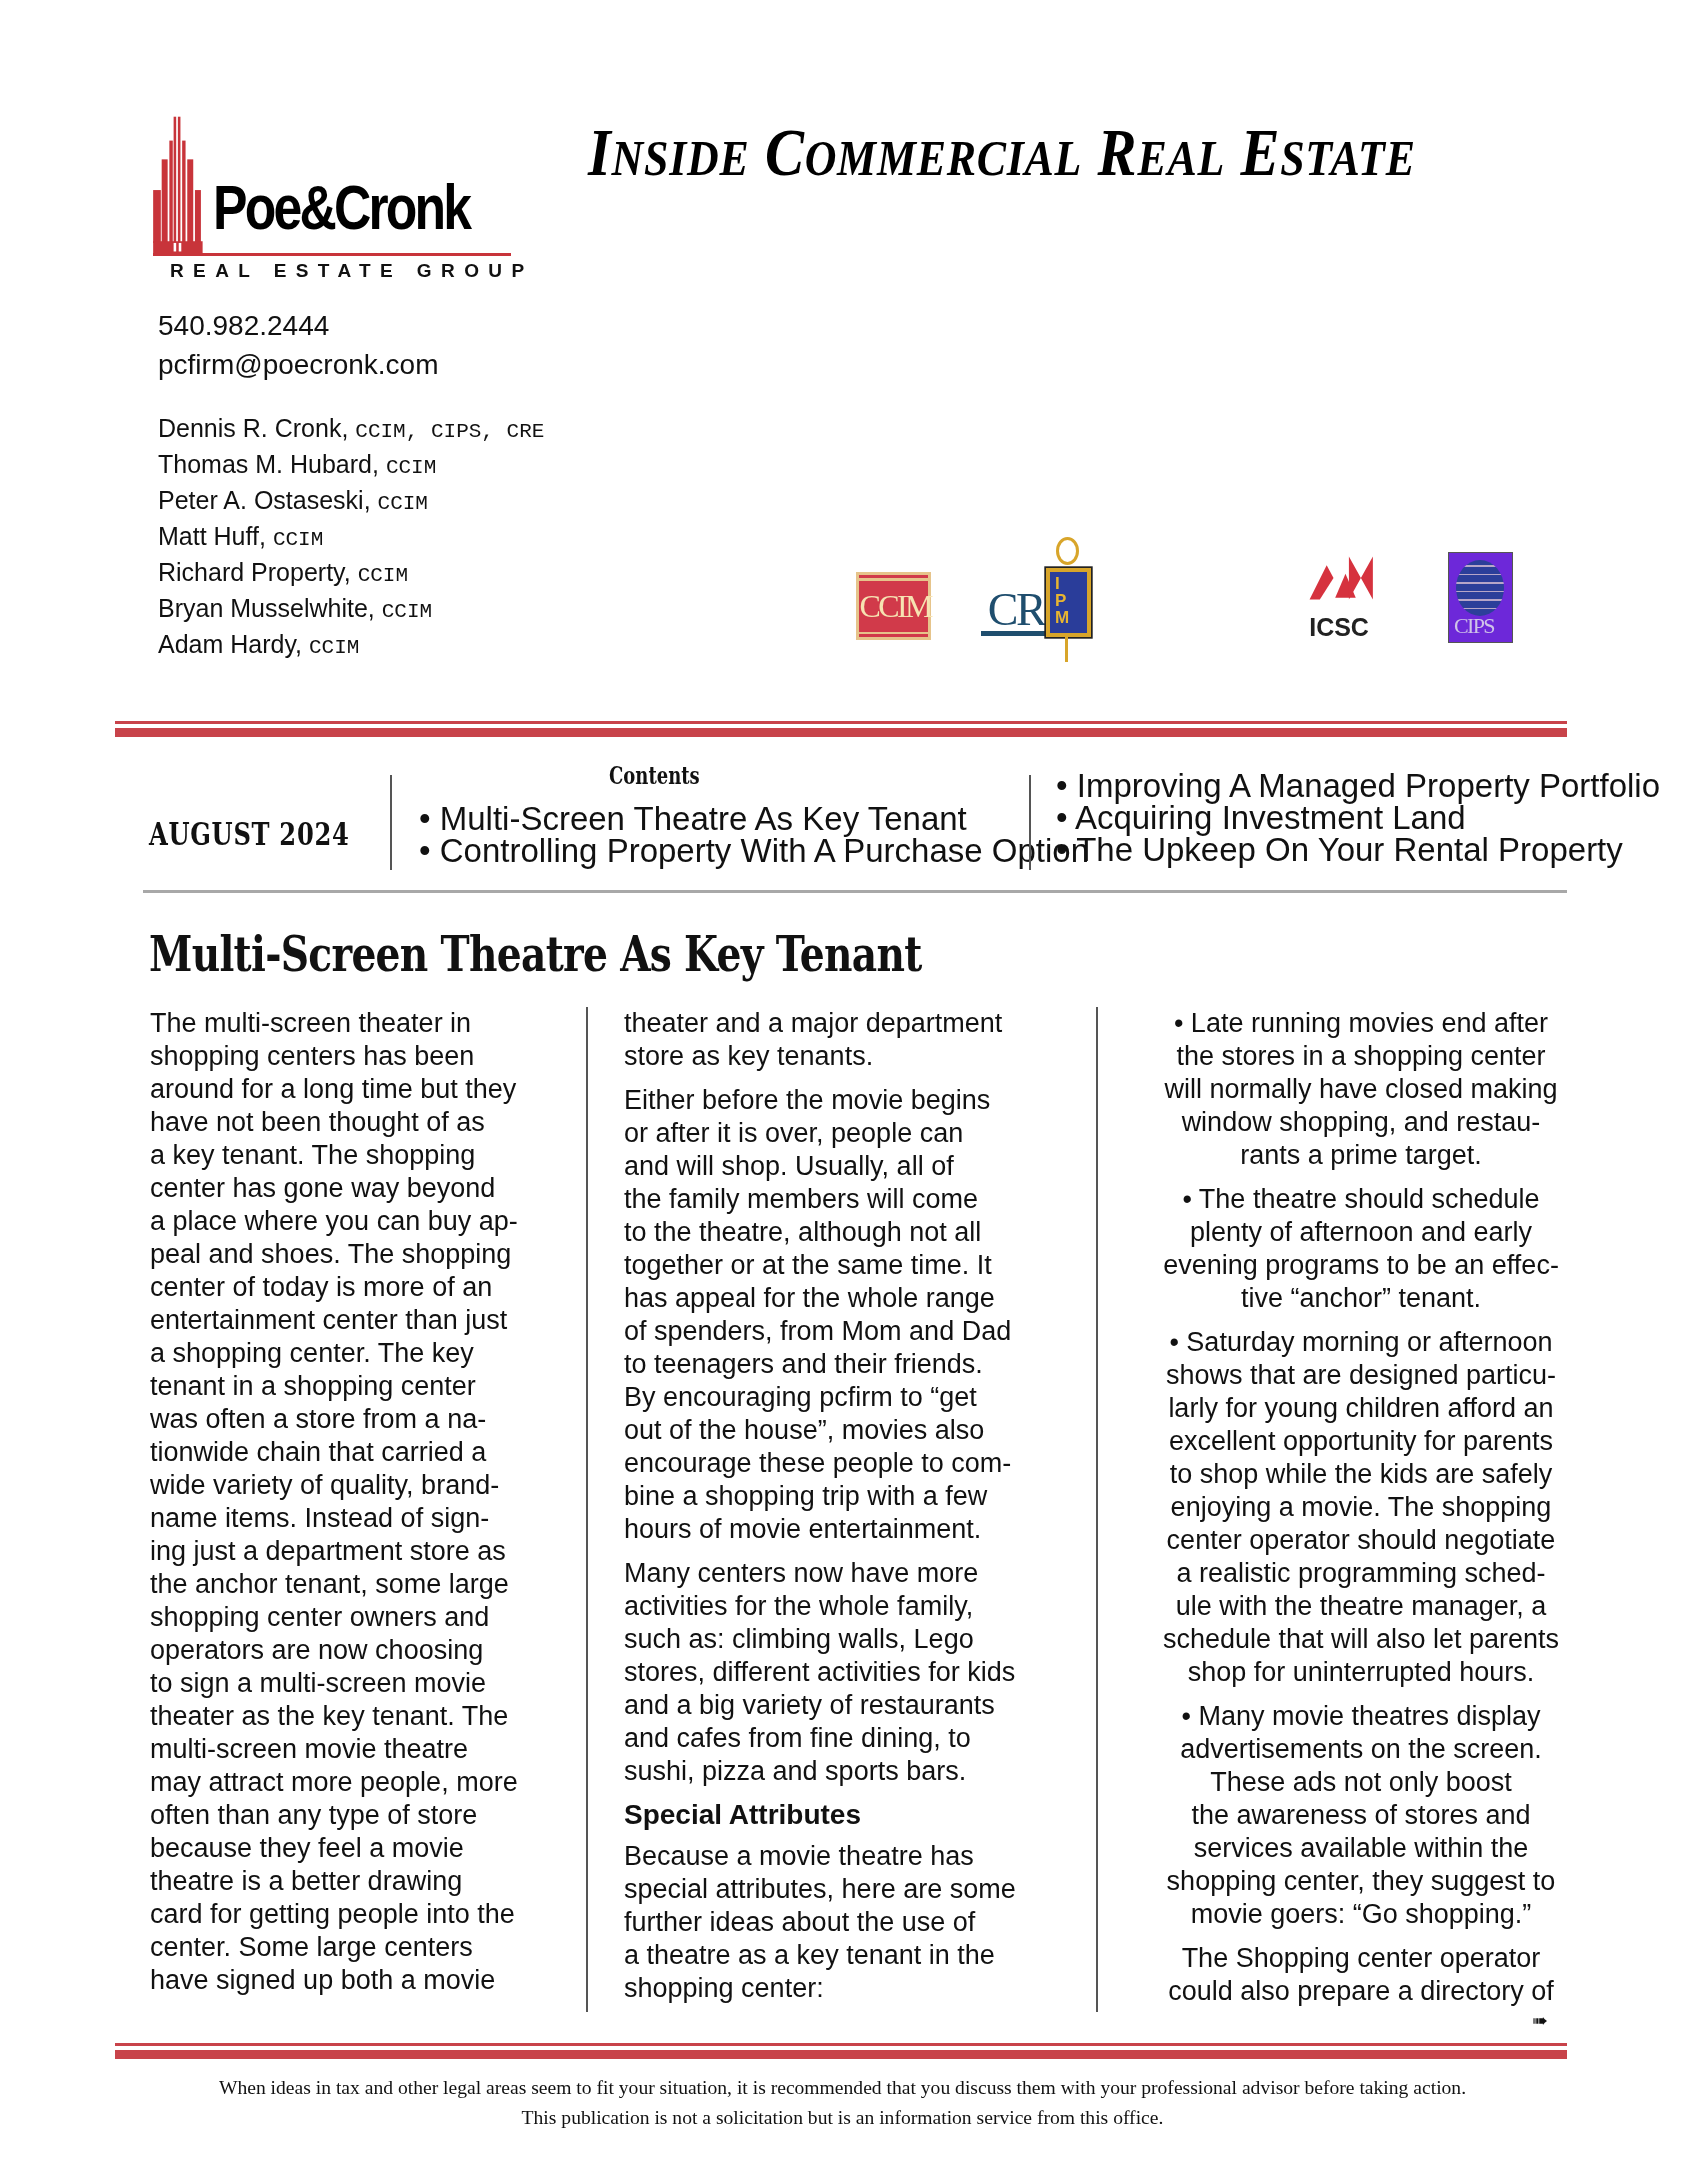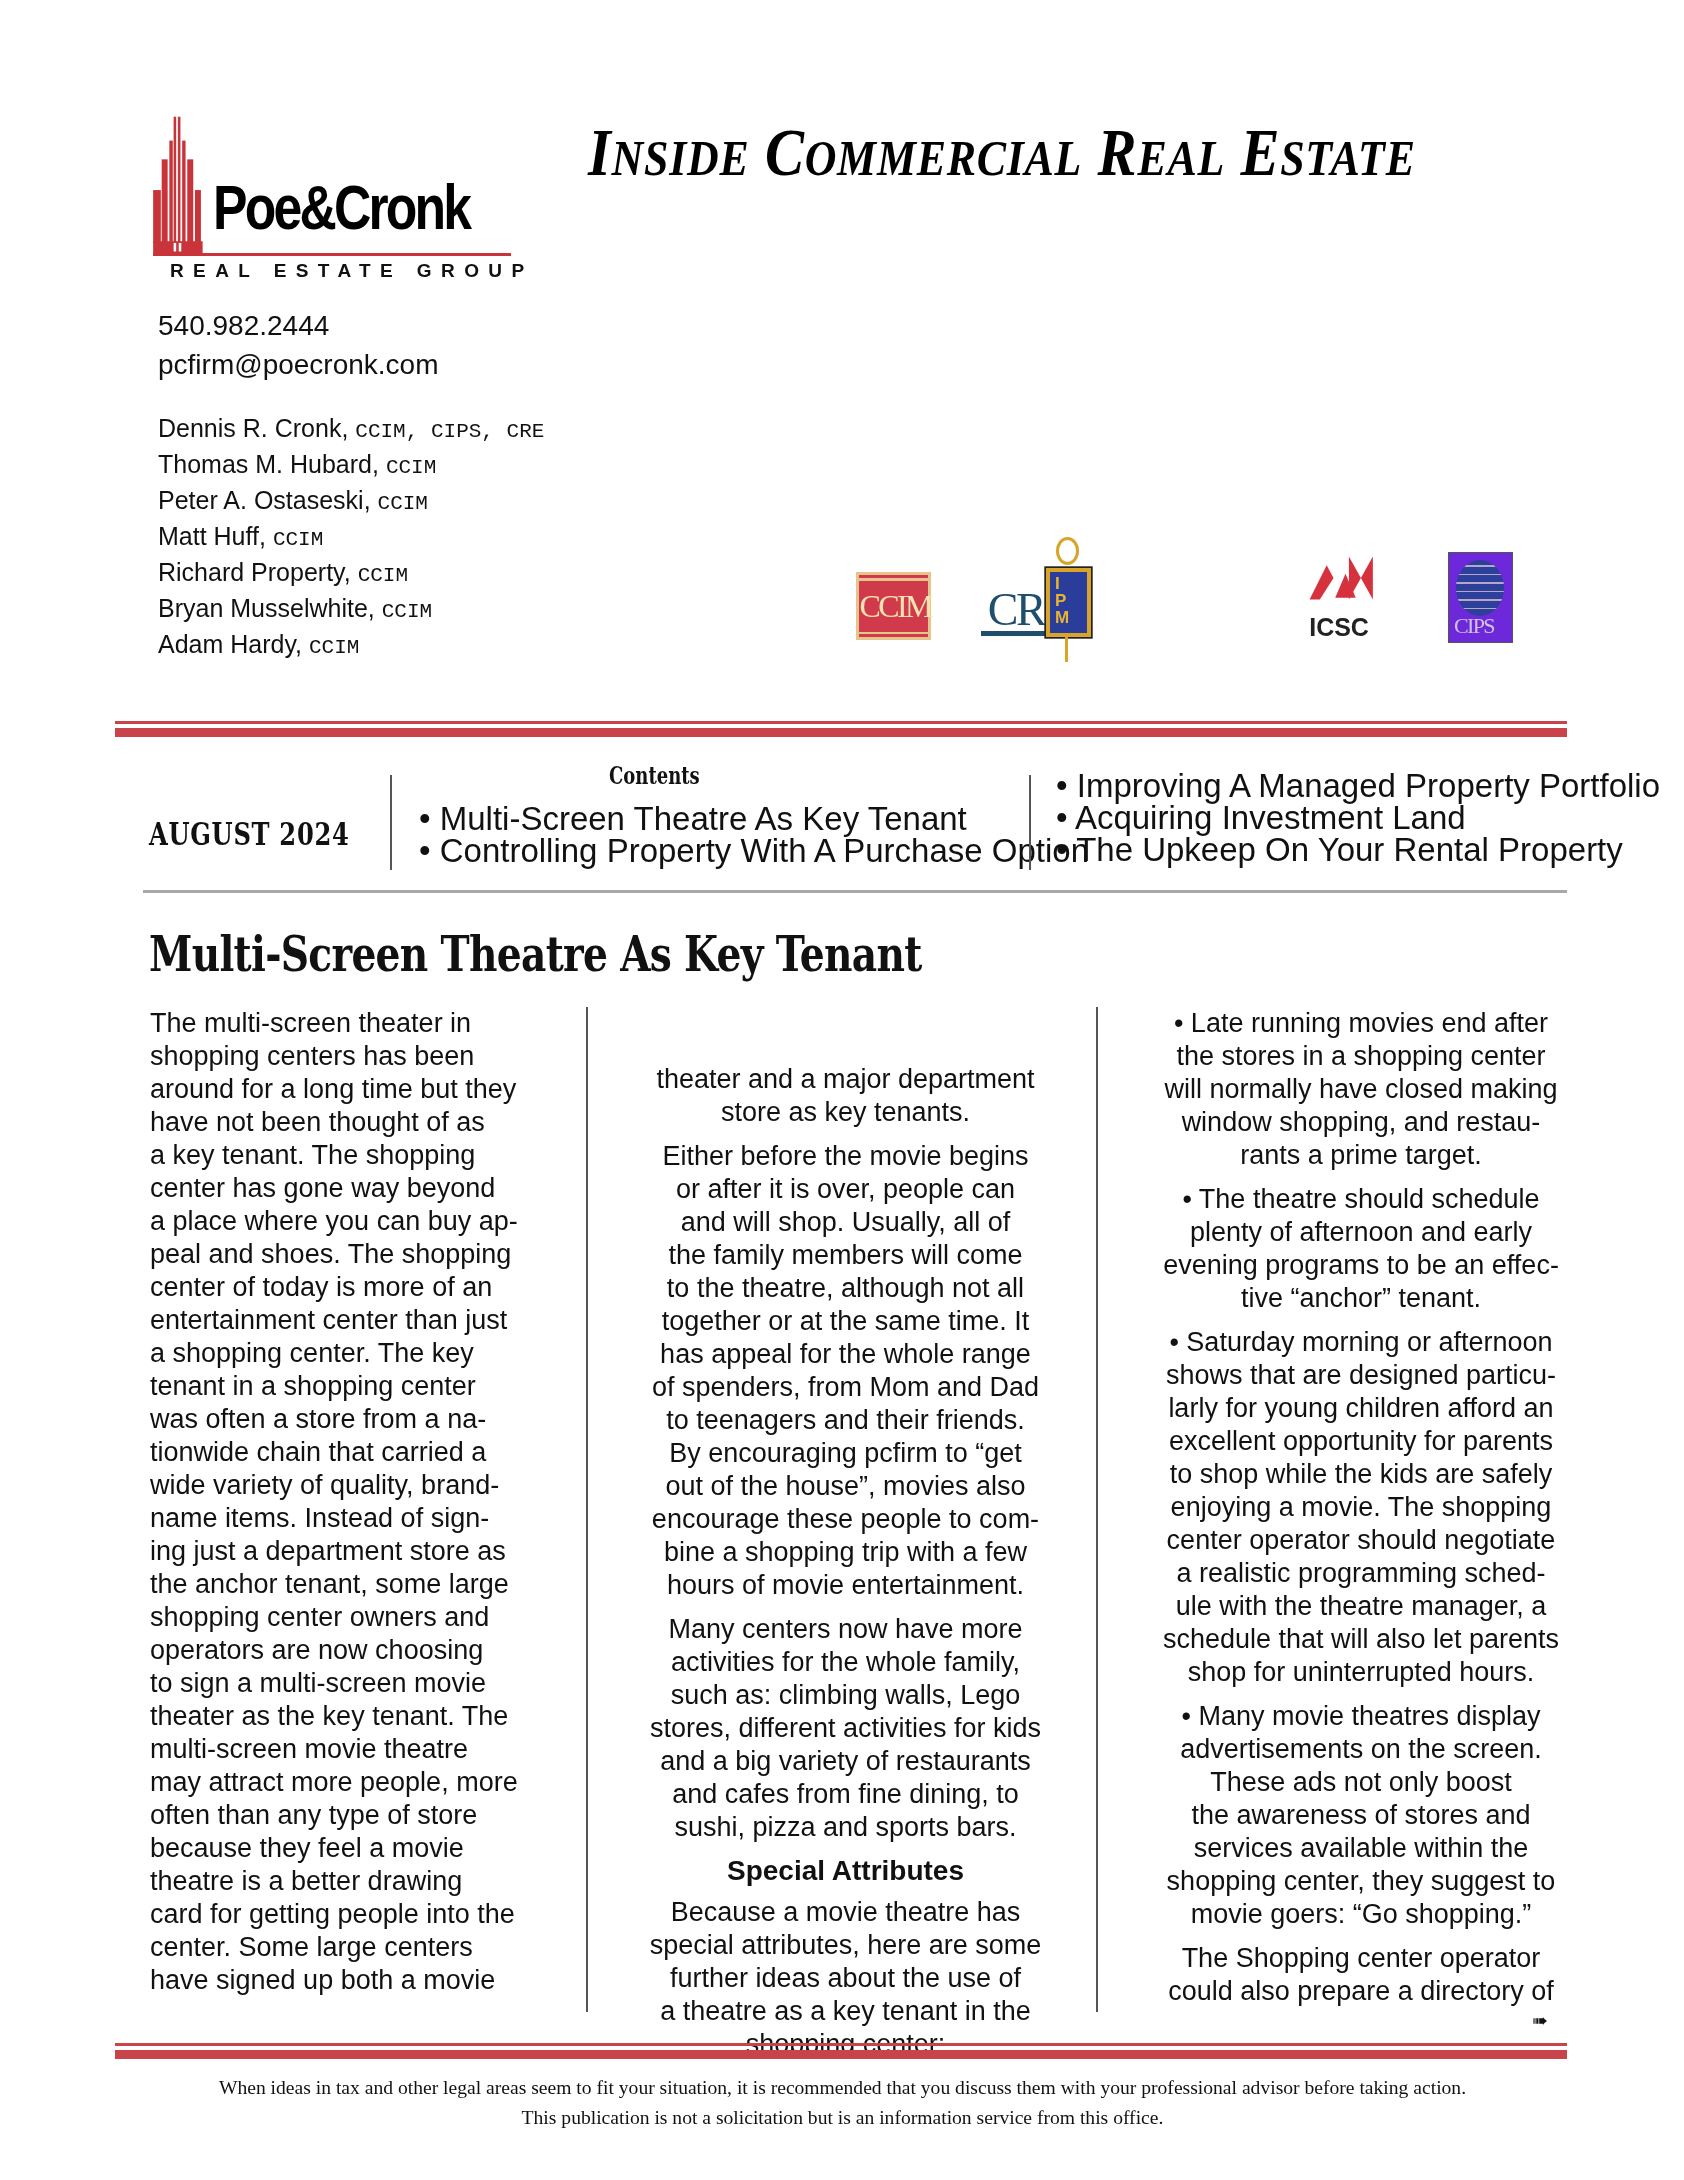--- a/index.html
+++ b/index.html
@@ -56,21 +56,21 @@
   #toc-left { left: 419px; top: 803px; }
   #toc-right { left: 1056px; top: 770px; }
 
   
   #article-title { left: 149px; top: 930px; font-family: "DejaVu Serif", serif; font-weight: bold; font-size: 49px; transform: scaleX(0.8); transform-origin: left top; white-space: nowrap; letter-spacing: -0.9px; line-height: 1; }
   .col { position: absolute; font-family: "Liberation Sans", sans-serif; font-size: 27px; line-height: 33px; color: #111; }
   .col p { margin: 0 0 11px 0; }
   .col .line { display: block; white-space: nowrap; }
   .col h3 { margin: 0 0 8.5px 0; font-size: 28px; font-weight: bold; line-height: 32px; }
   #col1 { left: 150px; top: 1007px; width: 426px; }
-  #col2 { left: 624px; top: 1063px; width: 443px; text-align: center; }
+  #col2 { left: 624px; top: 1007px; width: 443px; }
   #col3 { left: 1131px; top: 1007px; width: 460px; text-align: center; }
   #coldiv1 { left: 586px; top: 1007px; height: 1005px; }
   #coldiv2 { left: 1096px; top: 1007px; height: 1005px; }
   #continue-arrow { left: 1532px; top: 2009px; font-size: 19px; color: #111; }
 
   
   .disclaimer { left: 0; width: 1685px; text-align: center; font-family: "Liberation Serif", serif; font-size: 19.6px; color: #111; white-space: nowrap; }
   #disc1 { top: 2077px; }
   #disc2 { top: 2107px; }
 </style>

